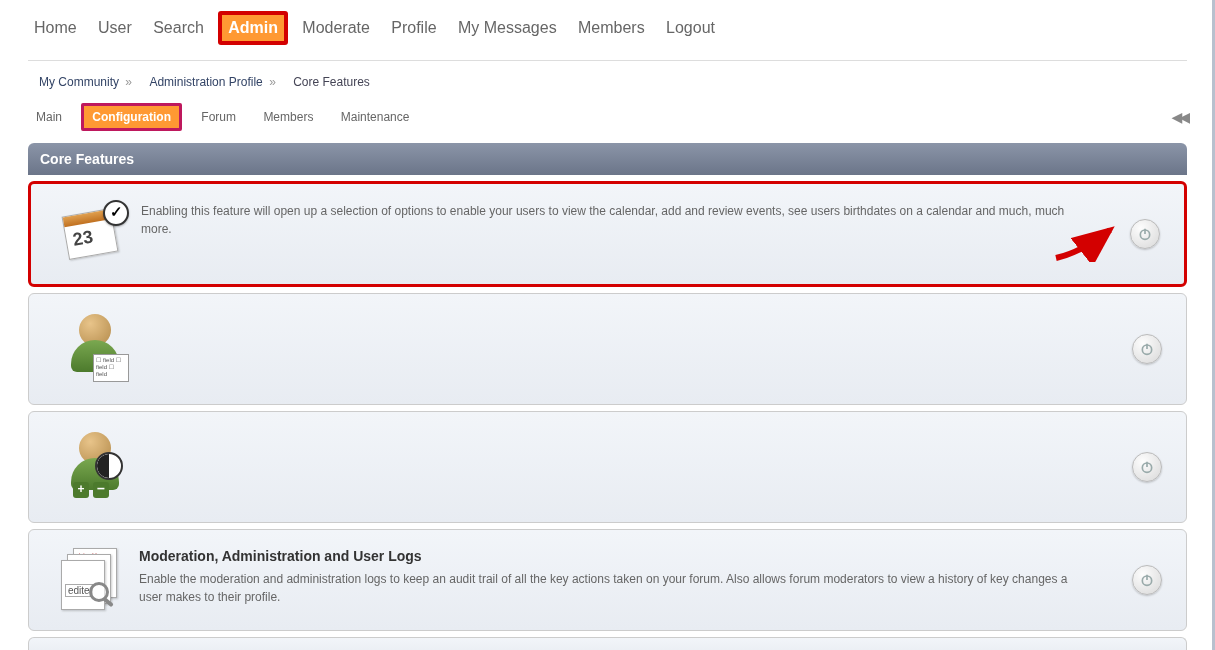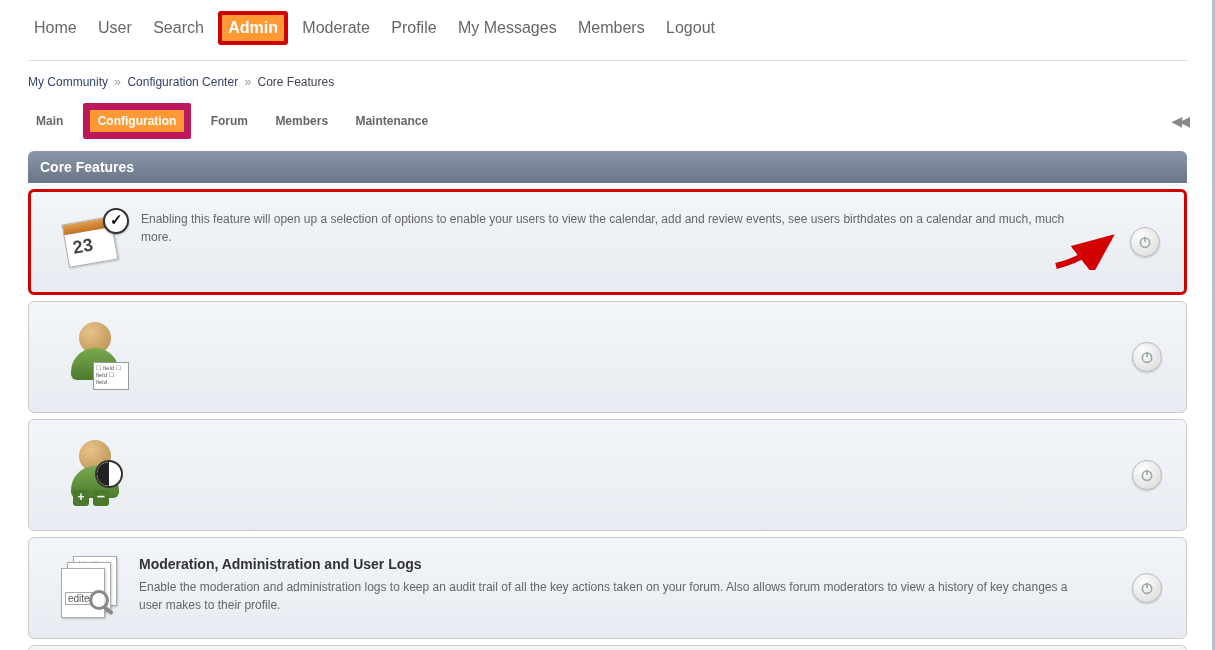--- a/index.html
+++ b/index.html
@@ -31,39 +31,38 @@
     border-radius: 2px;
     box-shadow: 0 0 0 1px #d30000;
   }
   hr.div {
     border: none;
     border-top: 1px solid #ddd;
     margin: 0 0 10px 0;
   }
 
   .breadcrumb { padding: 4px 0 14px 0; color: #666; }
-  .breadcrumb span { color: #445; }
+  .breadcrumb span { color: #445; margin-left: 11px; }
   .breadcrumb .sep { color: #999; margin: 0 3px; }
   .breadcrumb .bc-link { color: #334466; cursor: pointer; }
 
   .sub-nav { display: flex; align-items: center; padding-bottom: 8px; }
   .sub-nav-left { flex: 1; }
   .sub-nav-item {
     display: inline-block;
     padding: 4px 8px;
     color: #666;
     cursor: pointer;
     margin-right: 8px;
-    font-weight: bold;
   }
   .sub-nav-item.active {
     background: #ff9933;
     color: #fff;
     font-weight: bold;
-    border: 7px solid #be185d;
+    border: 3px solid #be185d;
     border-radius: 2px;
   }
   .sub-nav-right { color: #888; cursor: pointer; font-size: 14px; letter-spacing: -3px; }
 
   .panel {
     margin-top: 4px;
   }
   .panel-header {
     background: linear-gradient(#8b95a8, #6b7589);
     color: #fff;
@@ -195,21 +194,21 @@
       <span class="top-nav-item">My Messages</span>
       <span class="top-nav-item">Members</span>
       <span class="top-nav-item">Logout</span>
     </div>
 
     <hr class="div">
 
     <div class="breadcrumb">
       <span class="bc-link">My Community</span>
       <span class="sep">»</span>
-      <span class="bc-link">Configuration Center</span>
+      <span class="bc-link">Administration Profile</span>
       <span class="sep">»</span>
       <span>Core Features</span>
     </div>
 
     <div class="sub-nav">
       <div class="sub-nav-left">
         <span class="sub-nav-item">Main</span>
         <span class="sub-nav-item active">Configuration</span>
         <span class="sub-nav-item">Forum</span>
         <span class="sub-nav-item">Members</span>

